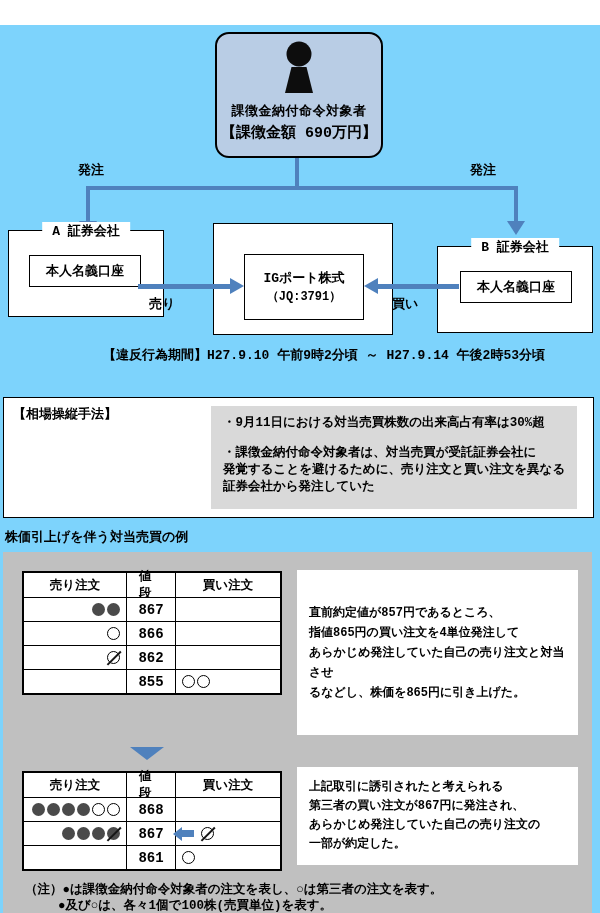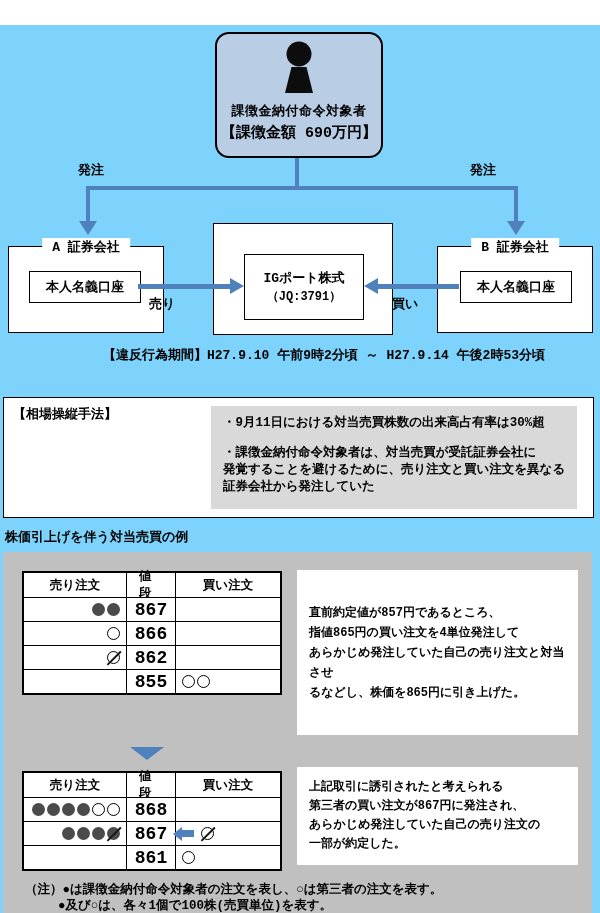--- a/index.html
+++ b/index.html
@@ -22,21 +22,21 @@
   .ah-down{width:0;height:0;border-left:9px solid transparent;border-right:9px solid transparent;
     border-top:14px solid #4f81bd;}
   .ah-l{left:79px;top:196px;}
   .ah-r{left:507px;top:196px;}
   .lbl-order{font-size:13px;font-weight:bold;}
   .lbl-order-l{left:78px;top:136px;}
   .lbl-order-r{left:470px;top:136px;}
 
   
   .frame{border:1.5px solid #000;background:#fff;box-sizing:border-box;}
-  .broker-a{left:8px;top:221px;width:156px;height:87px;}
+  .broker-a{left:8px;top:205px;width:156px;height:87px;}
   .broker-b{left:437px;top:221px;width:156px;height:87px;}
   .frame-label{position:absolute;top:-9px;left:50%;transform:translateX(-50%);
     background:#fff;padding:0 10px;font-size:13px;font-weight:bold;white-space:nowrap;}
   .account{position:absolute;left:20px;top:24px;width:112px;height:32px;border:1.5px solid #000;
     display:flex;align-items:center;justify-content:center;font-size:13px;font-weight:bold;background:#fff;box-sizing:border-box;}
   .broker-b .account{left:22px;}
   .exchange-outer{left:213px;top:198px;width:180px;height:112px;}
   .exchange-label{left:241px;top:181px;width:106px;height:29px;background:#4f81bd;
     border:1.5px solid #365f91;color:#fff;display:flex;align-items:center;justify-content:center;
     font-size:13.5px;font-weight:bold;box-sizing:border-box;}
@@ -73,21 +73,21 @@
   .gray-wrap{left:3px;top:527px;width:589px;height:373px;background:#c0c0c0;}
 
   .obt{position:absolute;border:2px solid #000;background:#fff;}
   .obt-t1{left:22px;top:546px;}
   .obt-t2{left:22px;top:746px;}
   .obt-row{display:flex;}
   .obt-row + .obt-row{border-top:1px solid #000;}
   .obt-cell{height:23px;display:flex;align-items:center;box-sizing:border-box;background:#fff;}
   .obt-cell:nth-child(1){width:102px;justify-content:flex-end;padding-right:5px;}
   .obt-cell:nth-child(2){width:50px;justify-content:center;border-left:1px solid #000;
-    border-right:1px solid #000;font-size:18px;font-weight:bold;}
+    border-right:1px solid #000;font-size:14px;font-weight:bold;}
   .obt-cell:nth-child(3){width:104px;justify-content:flex-start;padding-left:5px;}
   .obt-head .obt-cell{height:20px;justify-content:center;padding:12px;font-size:12.5px;font-weight:bold;}
 
   .sym{width:13px;height:13px;border-radius:50%;display:inline-block;margin:0 1px;
     position:relative;flex:none;}
   .sym-filled{background:#4a4a4a;}
   .sym-open{background:#fff;border:1.7px solid #000;box-sizing:border-box;}
   .slash{position:absolute;left:50%;top:50%;width:1.6px;height:19px;background:#161616;
     transform:translate(-50%,-50%) rotate(45deg);display:block;}
   .sym-arrow{width:12px;height:7px;background:#4f81bd;margin:0 6px 0 1px;position:relative;

